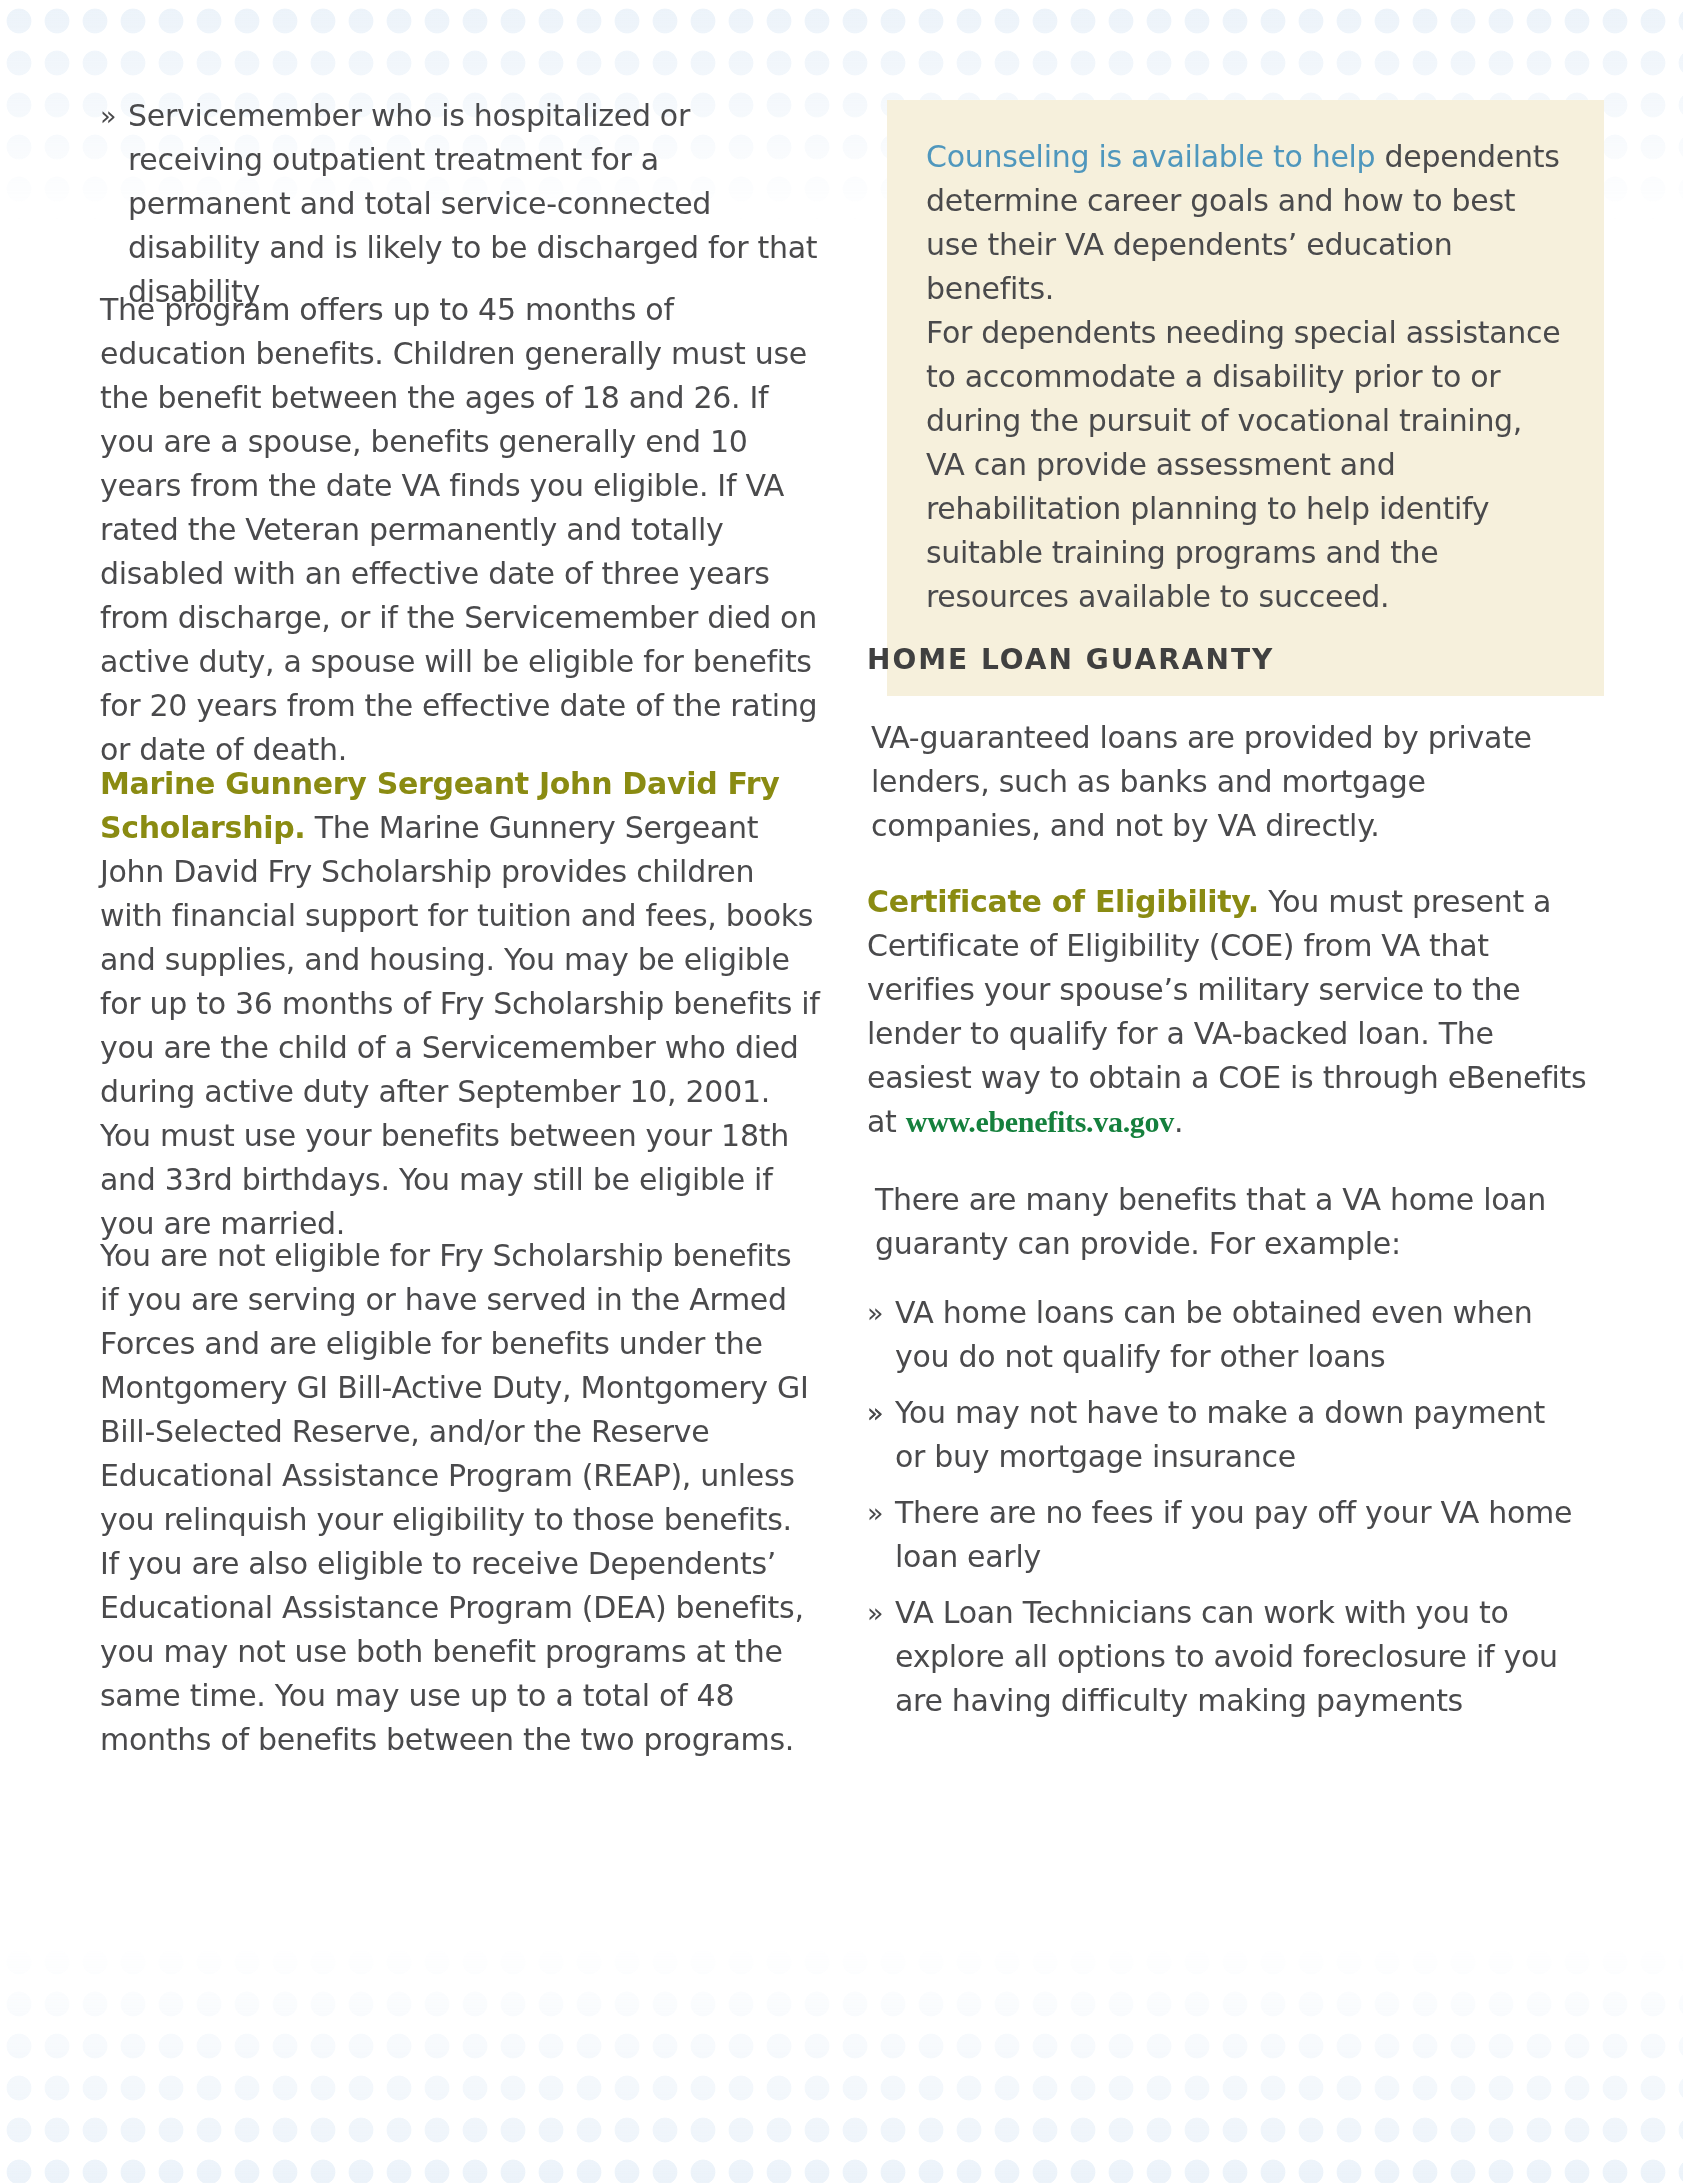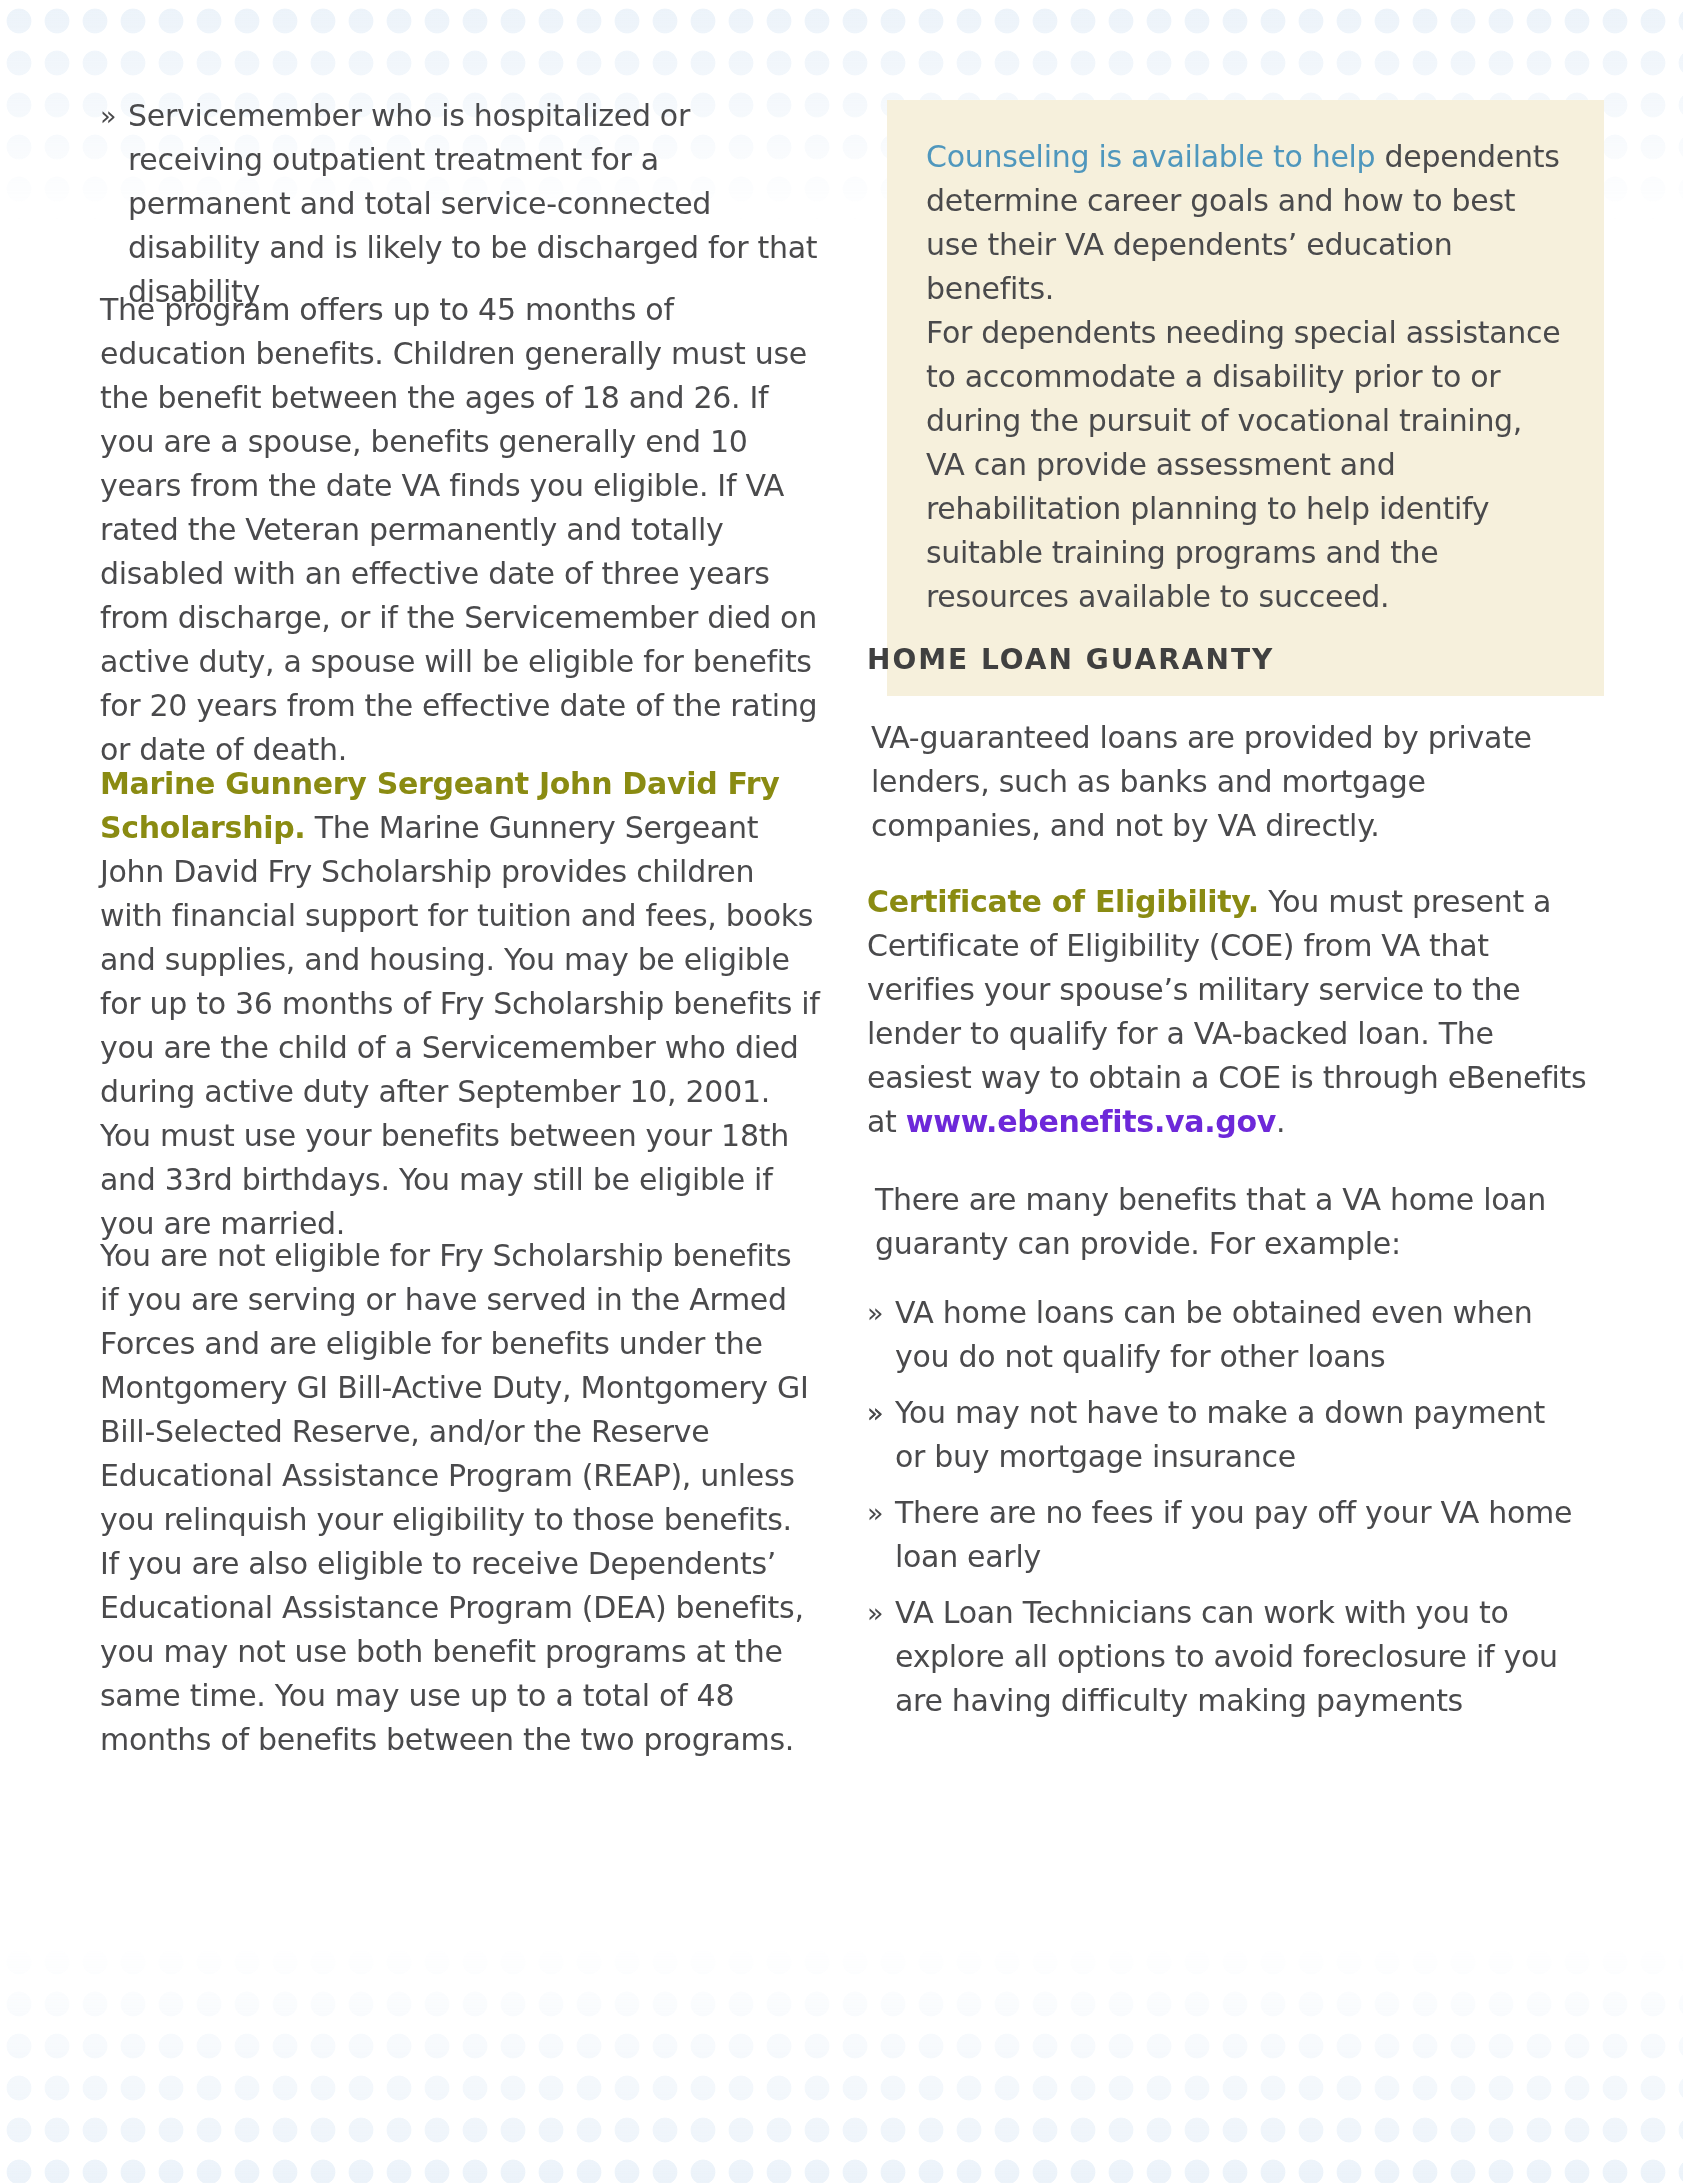--- a/index.html
+++ b/index.html
@@ -32,21 +32,21 @@
     .section-title {
       color: #404040; font-weight: bold; font-size: 28px; letter-spacing: 2px;
       margin: 0;
       text-align: right;
     }
     .callout {
       position: absolute; left: 867px; top: 100px; width: 717px; height: 596px;
       background: #f6f0dc; box-sizing: border-box; padding: 35px 39px; margin-left: 20px;
     }
     .callout p { font-size: 30px; line-height: 44px; }
-    .url { font-weight: bold; color: #6d28d9; }
+    .url { font-weight: bold; color: #15803d; font-family: Liberation Serif, serif; }
   </style>
 </head>
 <body>
 
 <div class="stars top"></div>
 <div class="stars bottom"></div>
 
 <div class="col left">
   <ul class="bullets" style="position:absolute; top:94px; left:0; width:724px;">
     <li>

